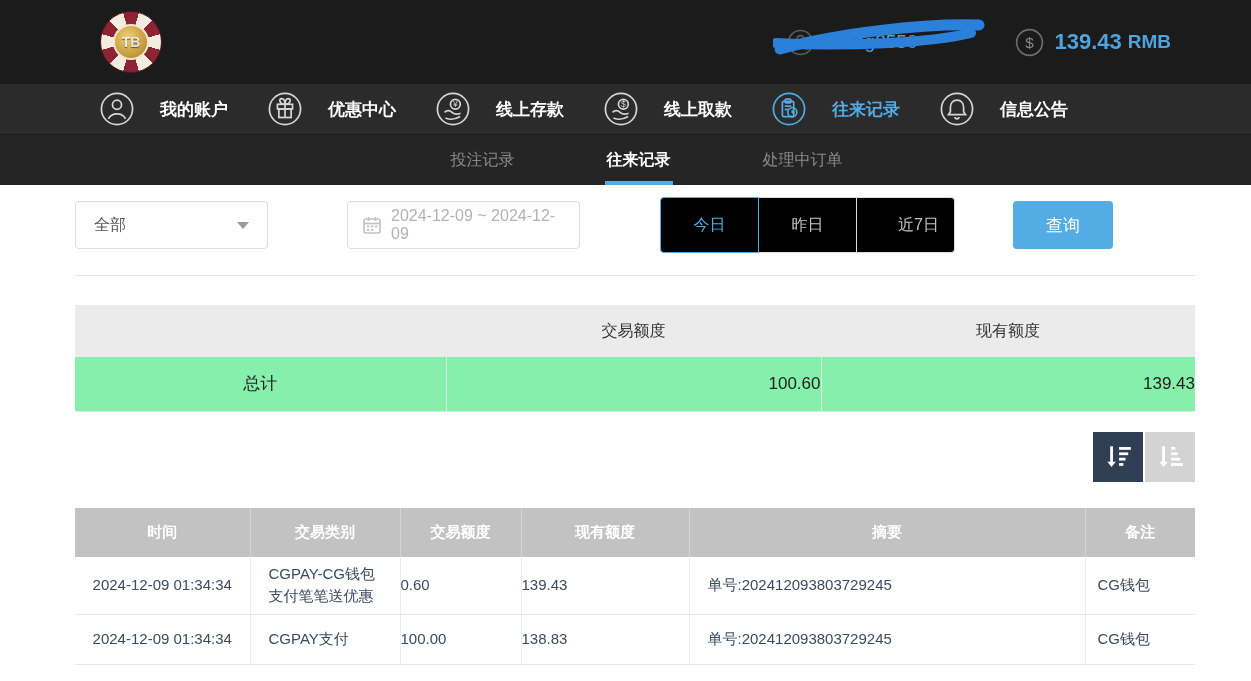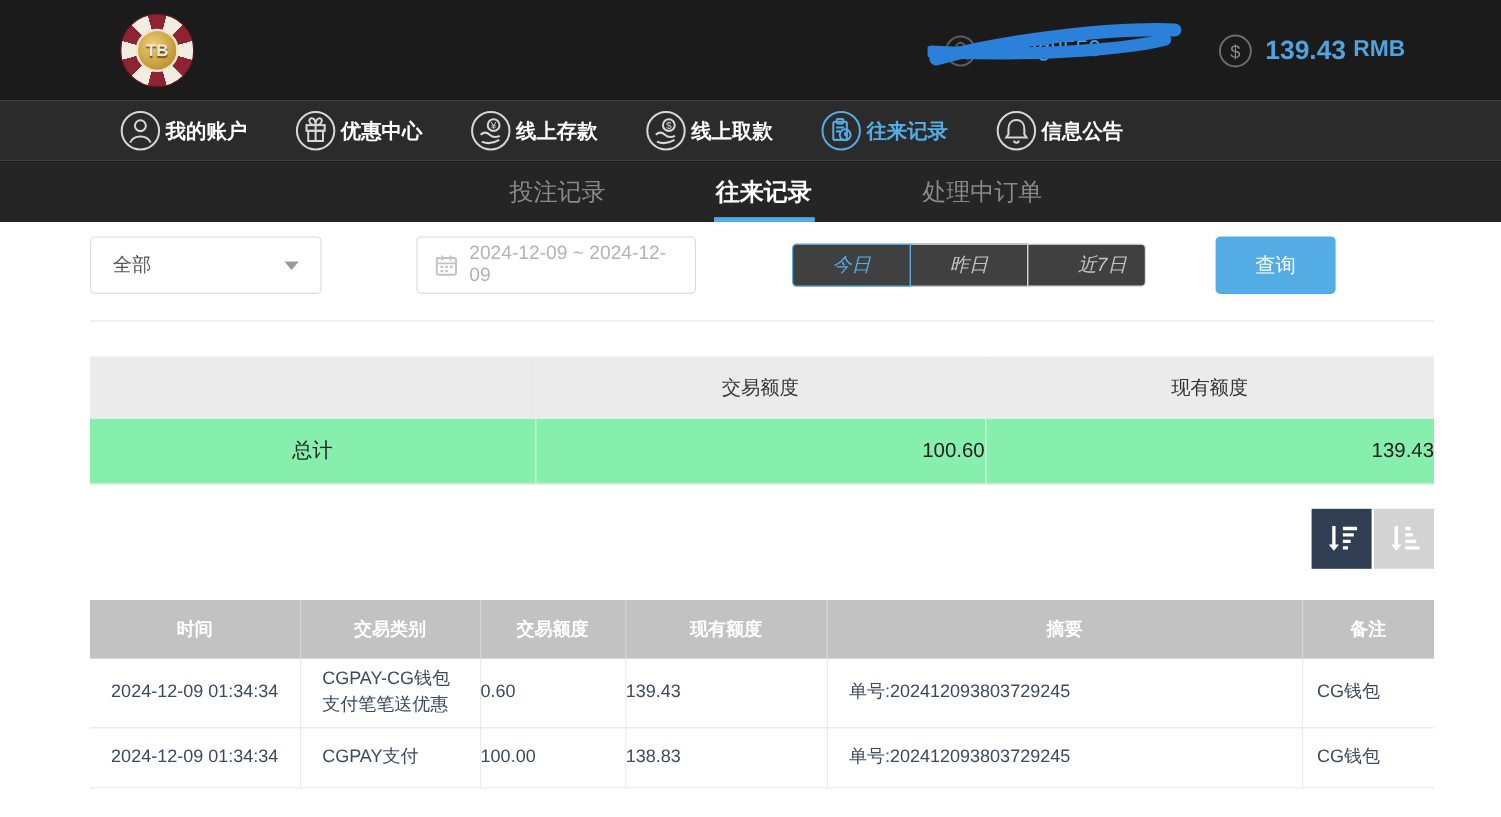--- a/index.html
+++ b/index.html
@@ -25,51 +25,51 @@
   .topbar-right { margin-left:auto; margin-right:80px; display:flex; align-items:center; }
   .user-area { position:relative; display:flex; align-items:center; gap:9px; width:200px; height:48px; cursor:pointer; }
   .user-name { font-size:19px; color:#4fa3de; }
   .scribble { position:absolute; left:-14px; top:-2px; pointer-events:none; }
   .balance-area { display:flex; align-items:center; margin-left:28px; gap:10px; }
   .balance-value { font-size:22px; font-weight:bold; color:#4fa3de; }
   .balance-cur { font-size:19px; font-weight:bold; color:#4fa3de; margin-left:-4px; }
 
   
   .mainnav { height:50px; background:#2b2b2b; display:flex; align-items:center; padding-left:100px; gap:40px; }
-  .nav-item { display:flex; align-items:center; gap:4px; color:#fff; cursor:pointer; }
+  .nav-item { display:flex; align-items:center; gap:26px; color:#fff; cursor:pointer; }
   .nav-item .nav-icon { color:#d6d6d6; display:flex; }
   .nav-item .nav-label { font-size:17px; font-weight:bold; }
   .nav-item.active { color:#54ace4; }
   .nav-item.active .nav-icon { color:#54ace4; }
 
   
   .subnav { height:51px; background:#252525; border-top:1px solid #1c1c1c;
     display:flex; justify-content:center; align-items:stretch; gap:46px; }
-  .subtab { position:relative; display:flex; align-items:center; font-size:20px;
+  .subtab { position:relative; display:flex; align-items:center; font-size:16px;
     color:#8a8a8a; cursor:pointer; padding:0 2px;margin-left:42px; }
   .subtab.active { color:#fff; font-weight:bold; }
   .subtab.active::after { content:""; position:absolute; left:0; right:0; bottom:0;
     height:4px; background:#54ace4; }
 
   
   .content { padding:0 56px 0 75px; }
 
   .filter-row { margin-top:12px; display:flex; align-items:center;gap:44px; }
   .select-box { width:193px; height:48px; border:1px solid #dcdcdc; border-radius:4px;
     display:flex; align-items:center; padding:0 18px; color:#555; font-size:16px;
     background:#fff; cursor:pointer; }
   .select-caret { margin-left:auto; width:0; height:0; border-left:6px solid transparent;
     border-right:6px solid transparent; border-top:7px solid #9a9a9a; }
   .date-box { width:233px; height:48px; border:1px solid #dcdcdc; border-radius:4px;
     margin-left:35px; display:flex; align-items:center; gap:9px; padding:0 14px;
     color:#b3b3b3; font-size:16px; background:#fff; cursor:pointer; }
   .seg-group { display:flex; margin-left:36px; }
-  .seg-btn { width:99px; height:36px; background:#404040; border:1px solid #dcdcdc;
+  .seg-btn { width:99px; height:56px; background:#000000; border:1px solid #dcdcdc;
     color:#c3c3c3; font-size:16px; display:flex; align-items:center; justify-content:center;
-    cursor:pointer; margin-left:-1px; position:relative;font-style:italic; }
+    cursor:pointer; margin-left:-1px; position:relative; }
   .seg-btn:first-child { border-radius:4px 0 0 4px; margin-left:0; }
   .seg-btn:last-child { border-radius:0 4px 4px 0;padding-left:26px; }
   .seg-btn.active { border-color:#54ace4; color:#54ace4; z-index:2; }
   .query-btn { width:100px; height:48px; margin-left:14px; background:#54ace4; border:none;
     border-radius:4px; color:#fff; font-size:17px; cursor:pointer;
     font-family:inherit; }
 
   .divider { margin-top:22px; border-top:1px solid #e8e8e8; }
 
   

